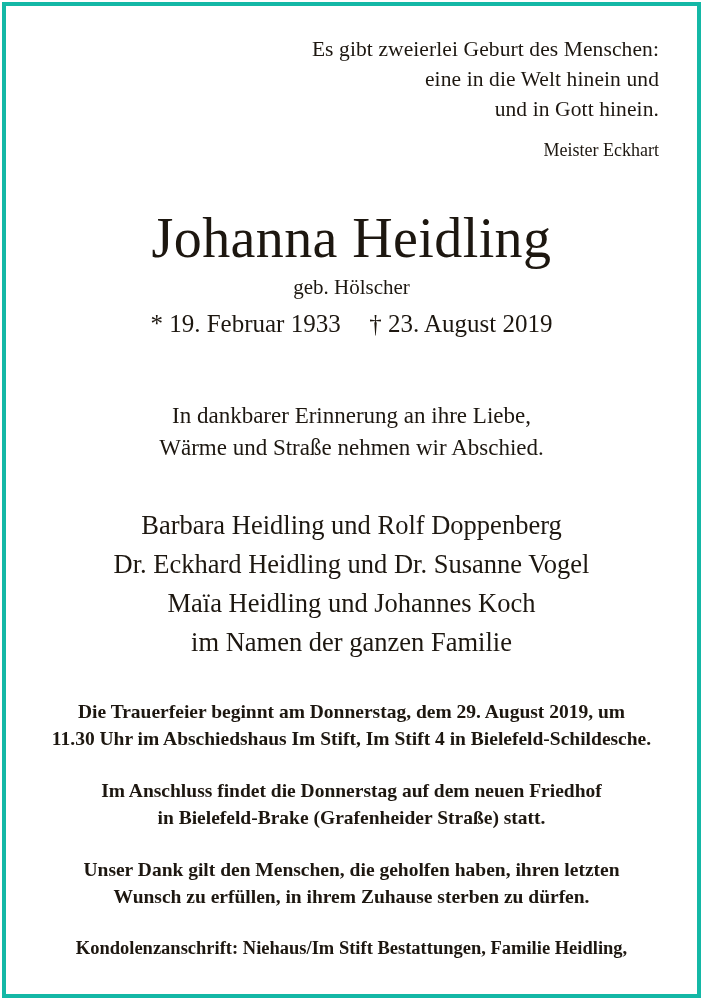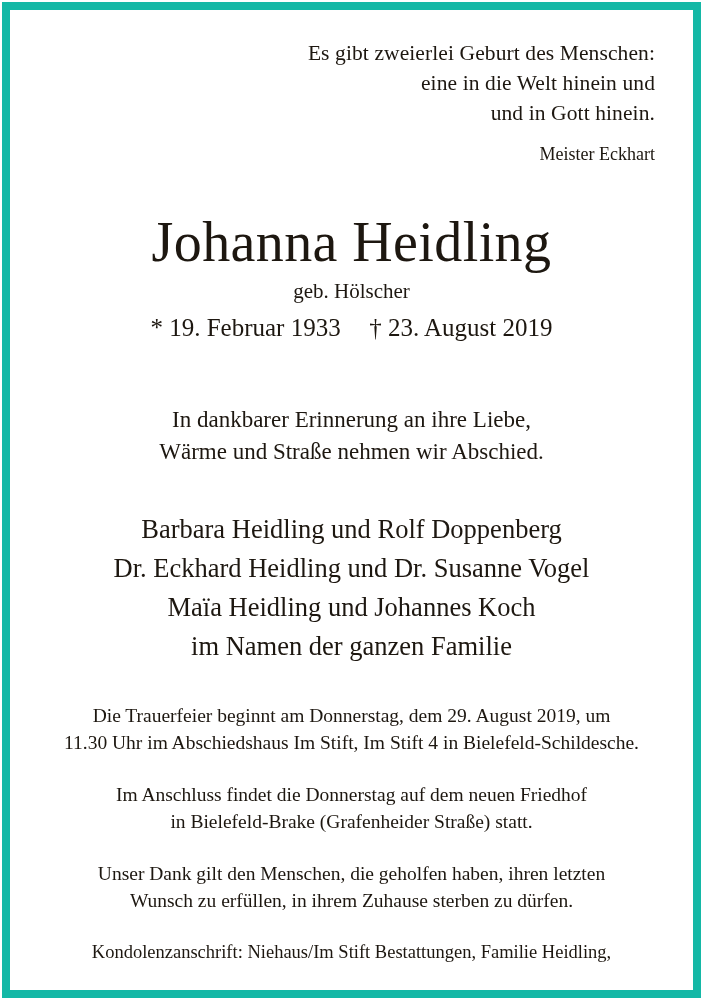--- a/index.html
+++ b/index.html
@@ -19,21 +19,21 @@
     box-sizing: border-box;
     width: 703px;
     height: 1000px;
     padding: 2px;
     background: #ffffff;
   }
   .frame {
     box-sizing: border-box;
     width: 100%;
     height: 100%;
-    border: 8px solid #14b8a6;
+    border: 4px solid #14b8a6;
     background: #ffffff;
     padding: 22px 24px 16px 24px;
     display: flex;
     flex-direction: column;
     align-items: stretch;
   }
 
   
   .quote-block {
     text-align: right;
@@ -110,20 +110,21 @@
   .detail-group {
     margin-bottom: 25px;
   }
   .detail-group:last-child {
     margin-bottom: 0;
   }
   .detail-line {
     font-size: 19.5px;
     line-height: 27px;
     white-space: nowrap;
+    font-weight: bold;
   }
   .detail-group.condolence .detail-line {
     font-size: 18.5px;
     line-height: 26px;
   }
 </style>
 </head>
 <body>
 
 <div class="notice">

